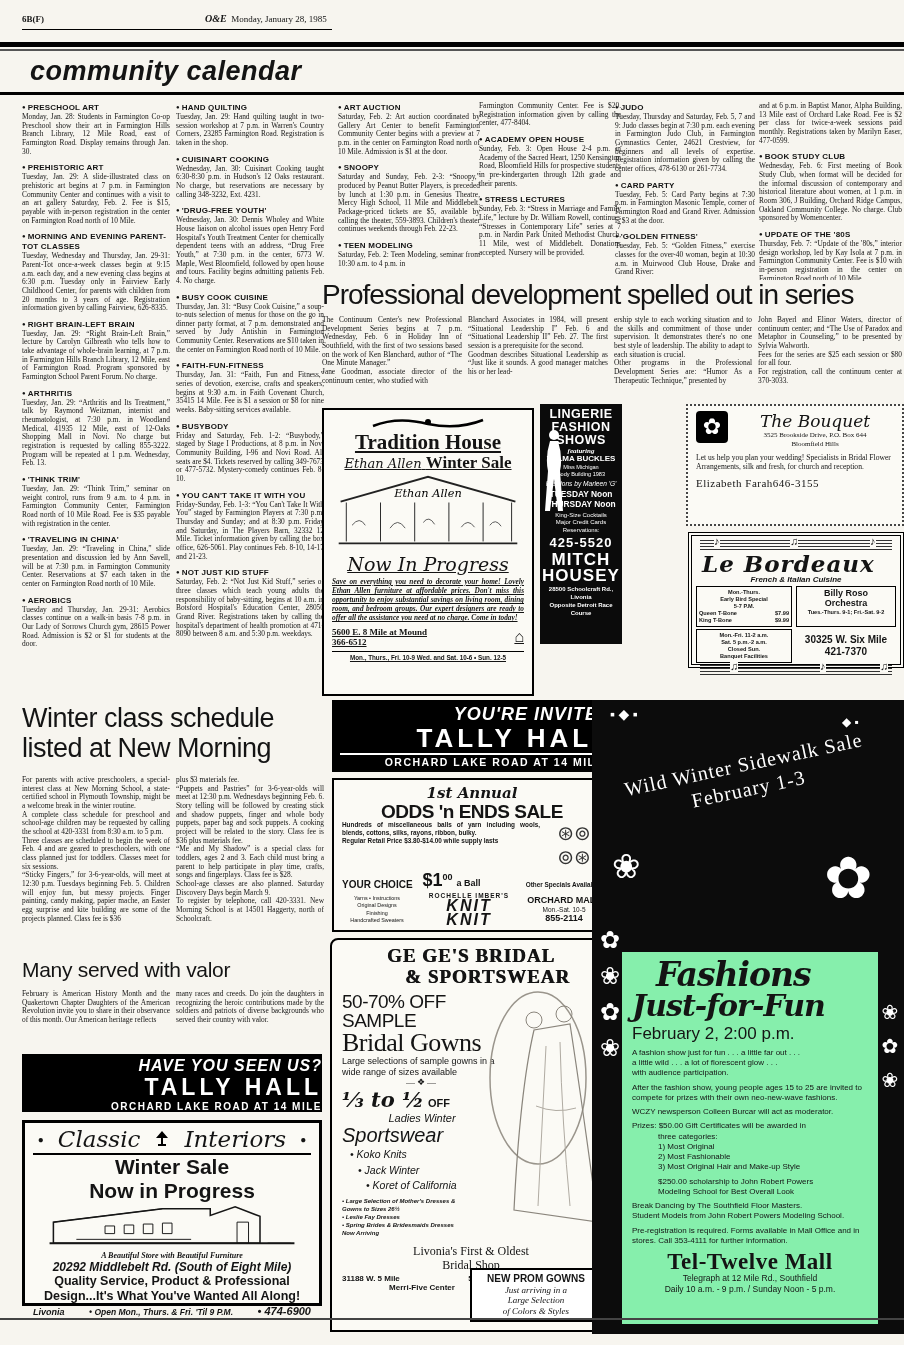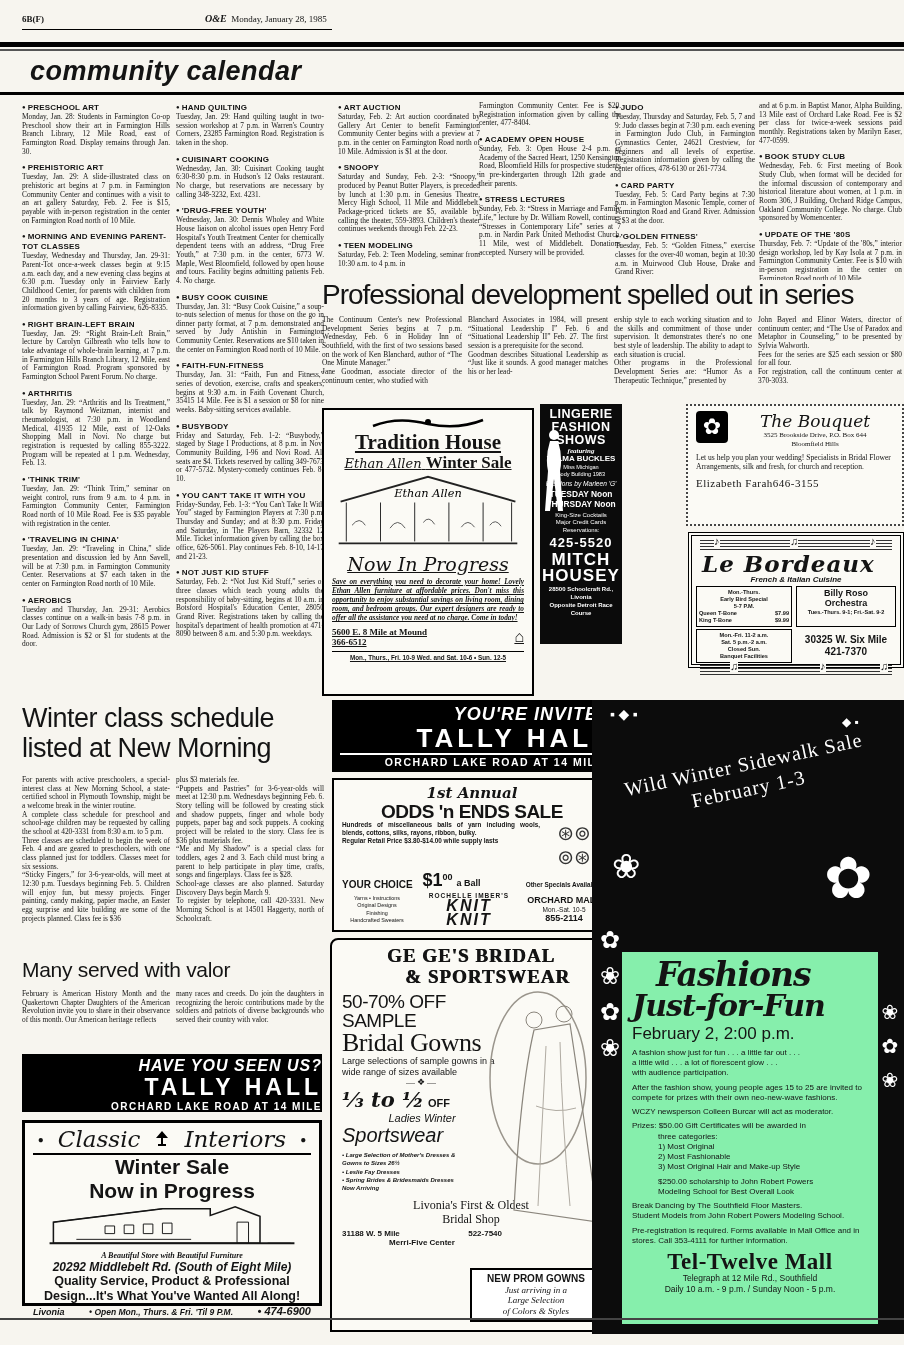--- a/index.html
+++ b/index.html
@@ -447,20 +447,25 @@
     <div class="gg-name" style="text-align:right;padding-right:30px;">&amp; SPORTSWEAR</div>
     <div style="position:relative;">
       <div style="width:160px;">
         <div class="gg-offer" style="margin-top:4px;">50-70% OFF SAMPLE</div>
         <div class="gg-gowns">Bridal Gowns</div>
         <div class="gg-sub">Large selections of sample gowns in a wide range of sizes available</div>
         <div class="ctr" style="font-size:9px;letter-spacing:2px;">—❖—</div>
         <div style=""><span class="gg-off2">⅓ to ½</span> <span class="gg-off2b">OFF</span></div>
         <div class="gg-ladies ctr">Ladies Winter</div>
         <div class="gg-sports">Sportswear</div>
+        <div class="gg-bullet" style="padding-left:8px;">
+          <div>• Koko Knits</div>
+          <div style="padding-left:8px;">• Jack Winter</div>
+          <div style="padding-left:16px;">• Koret of California</div>
+        </div>
         <div class="gg-smallb" style="margin-top:4px;">• Large Selection of Mother's Dresses &amp;
   Gowns to Sizes 26½
 • Leslie Fay Dresses
 • Spring Brides &amp; Bridesmaids Dresses
   Now Arriving</div>
       </div>
       <svg class="abs" style="right:-4px;top:-6px;" width="118" height="252" viewBox="0 0 118 252">
         <ellipse cx="52" cy="92" rx="48" ry="86" fill="none" stroke="#9a958c" stroke-width="1.5"></ellipse>
         <circle cx="48" cy="34" r="8" fill="none" stroke="#8a857c"></circle>
         <circle cx="78" cy="28" r="8" fill="none" stroke="#8a857c"></circle>

